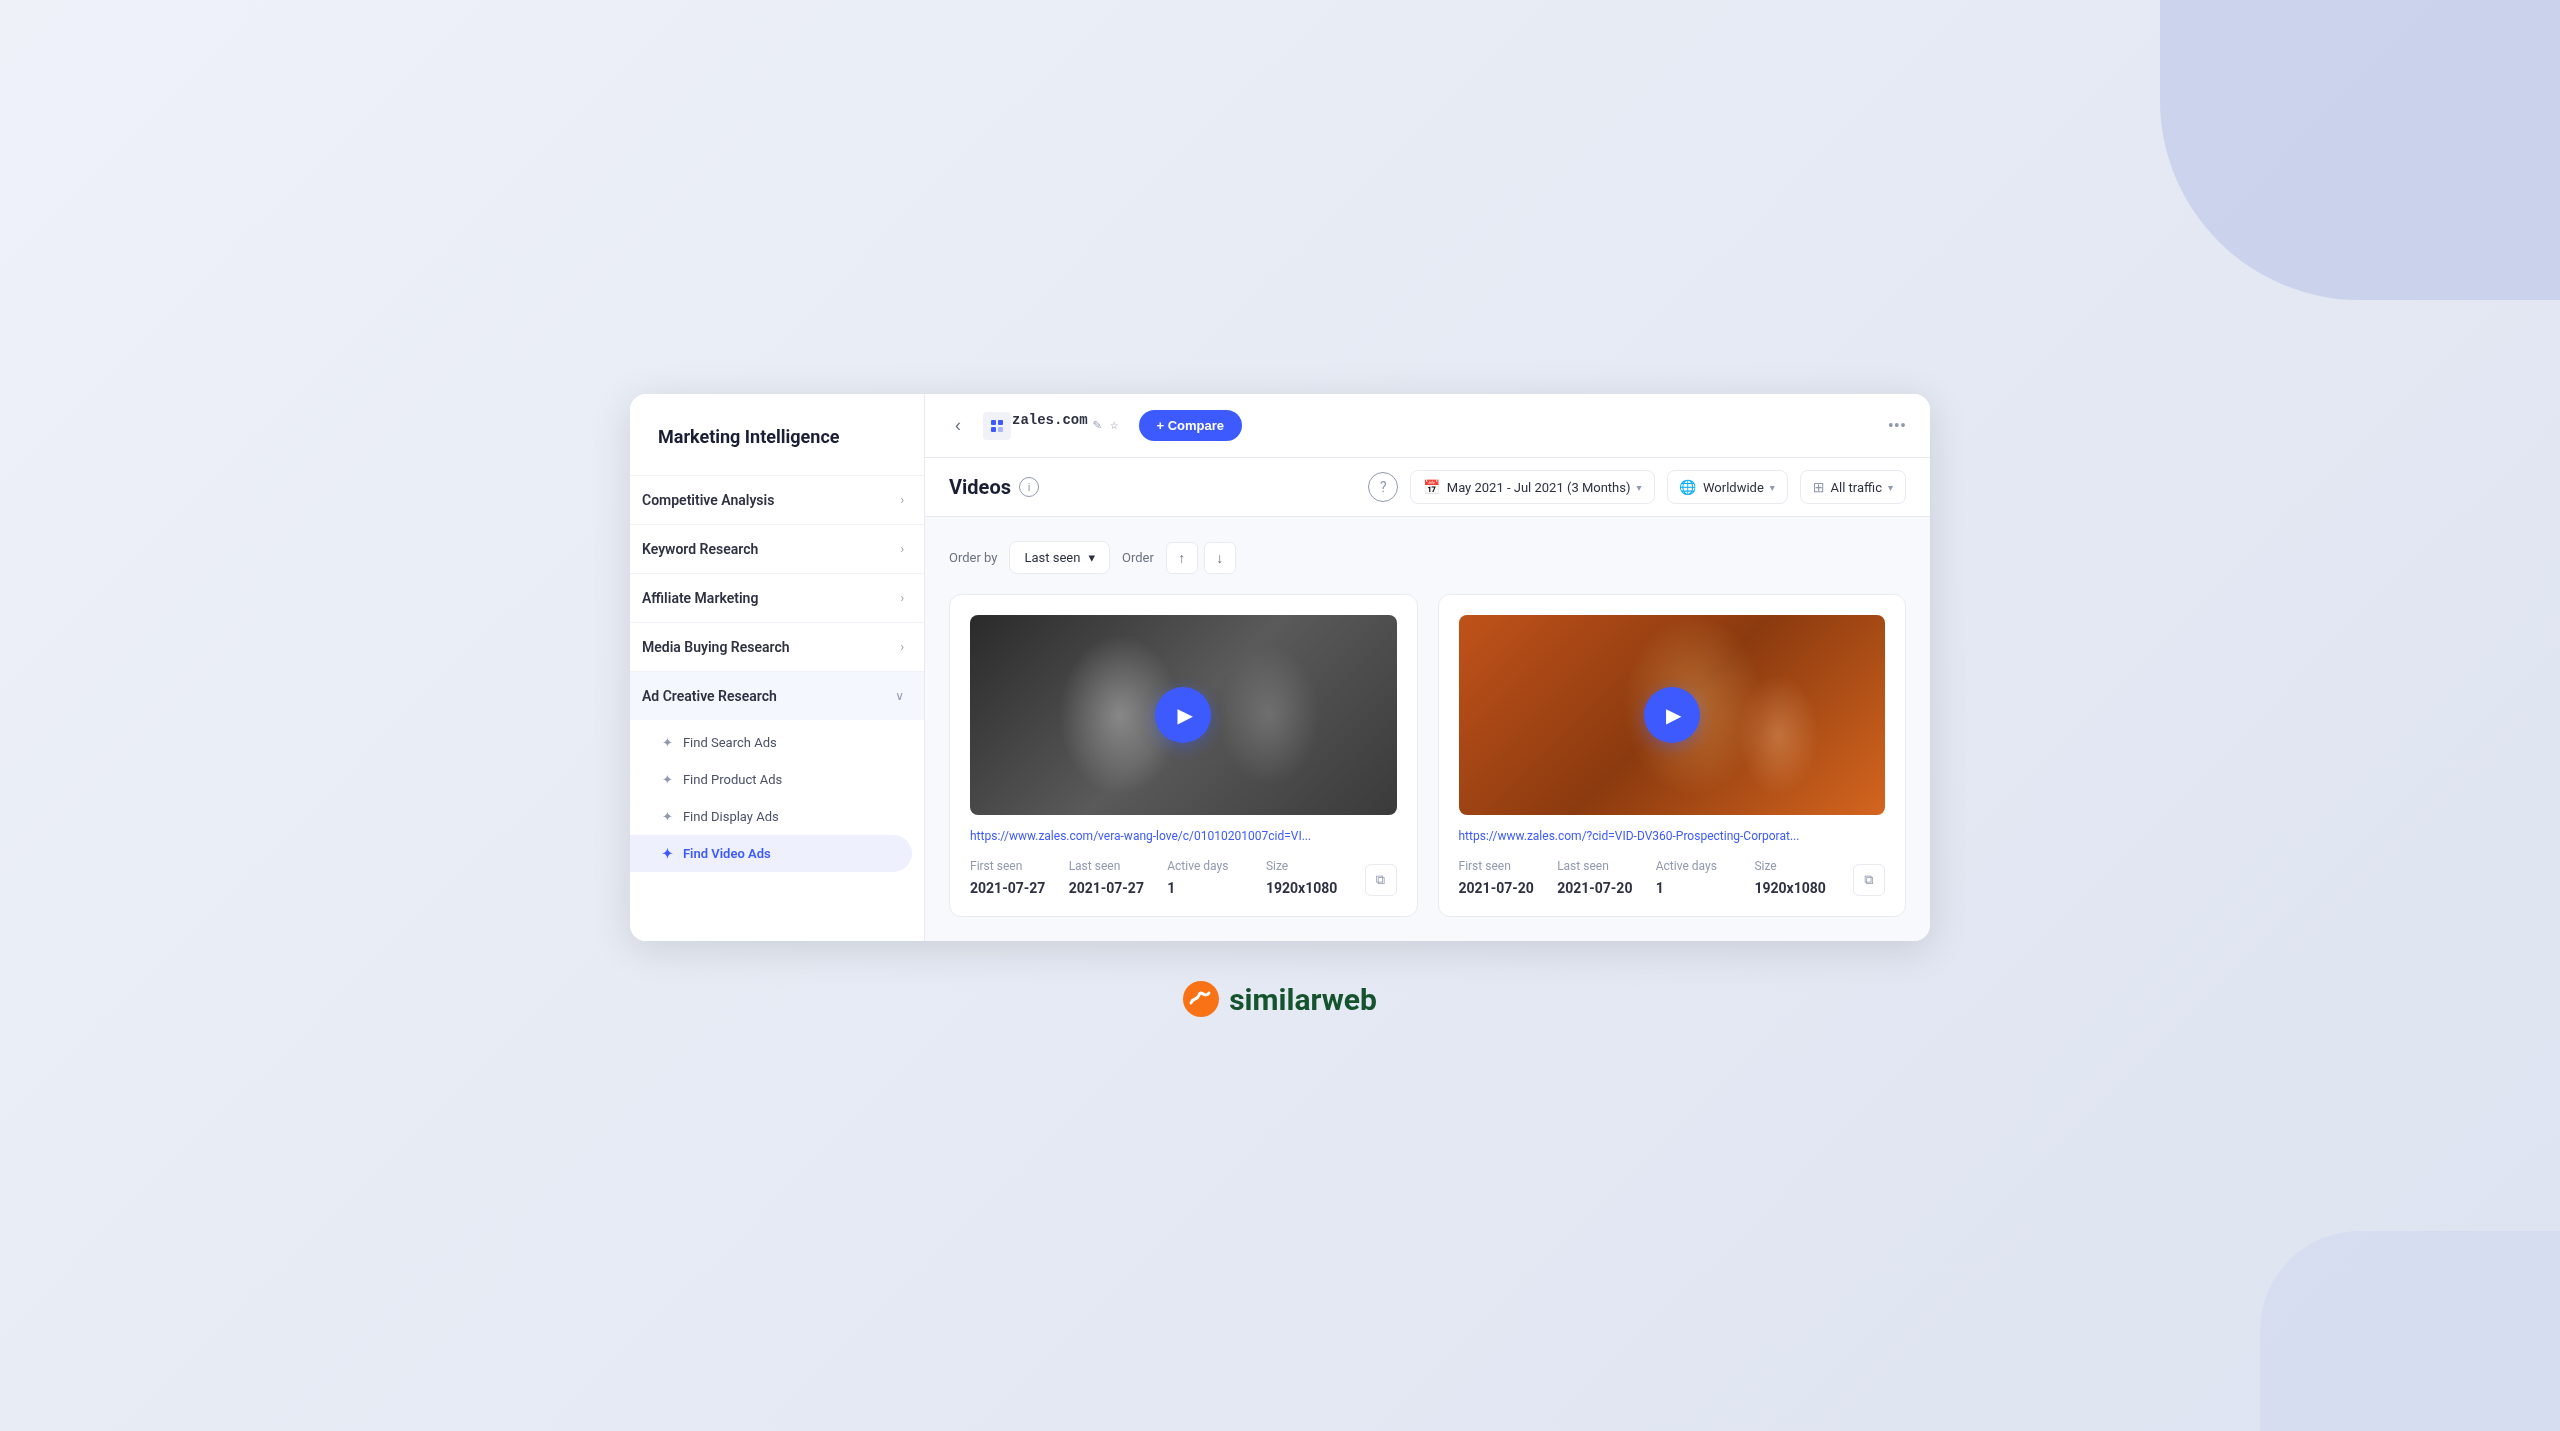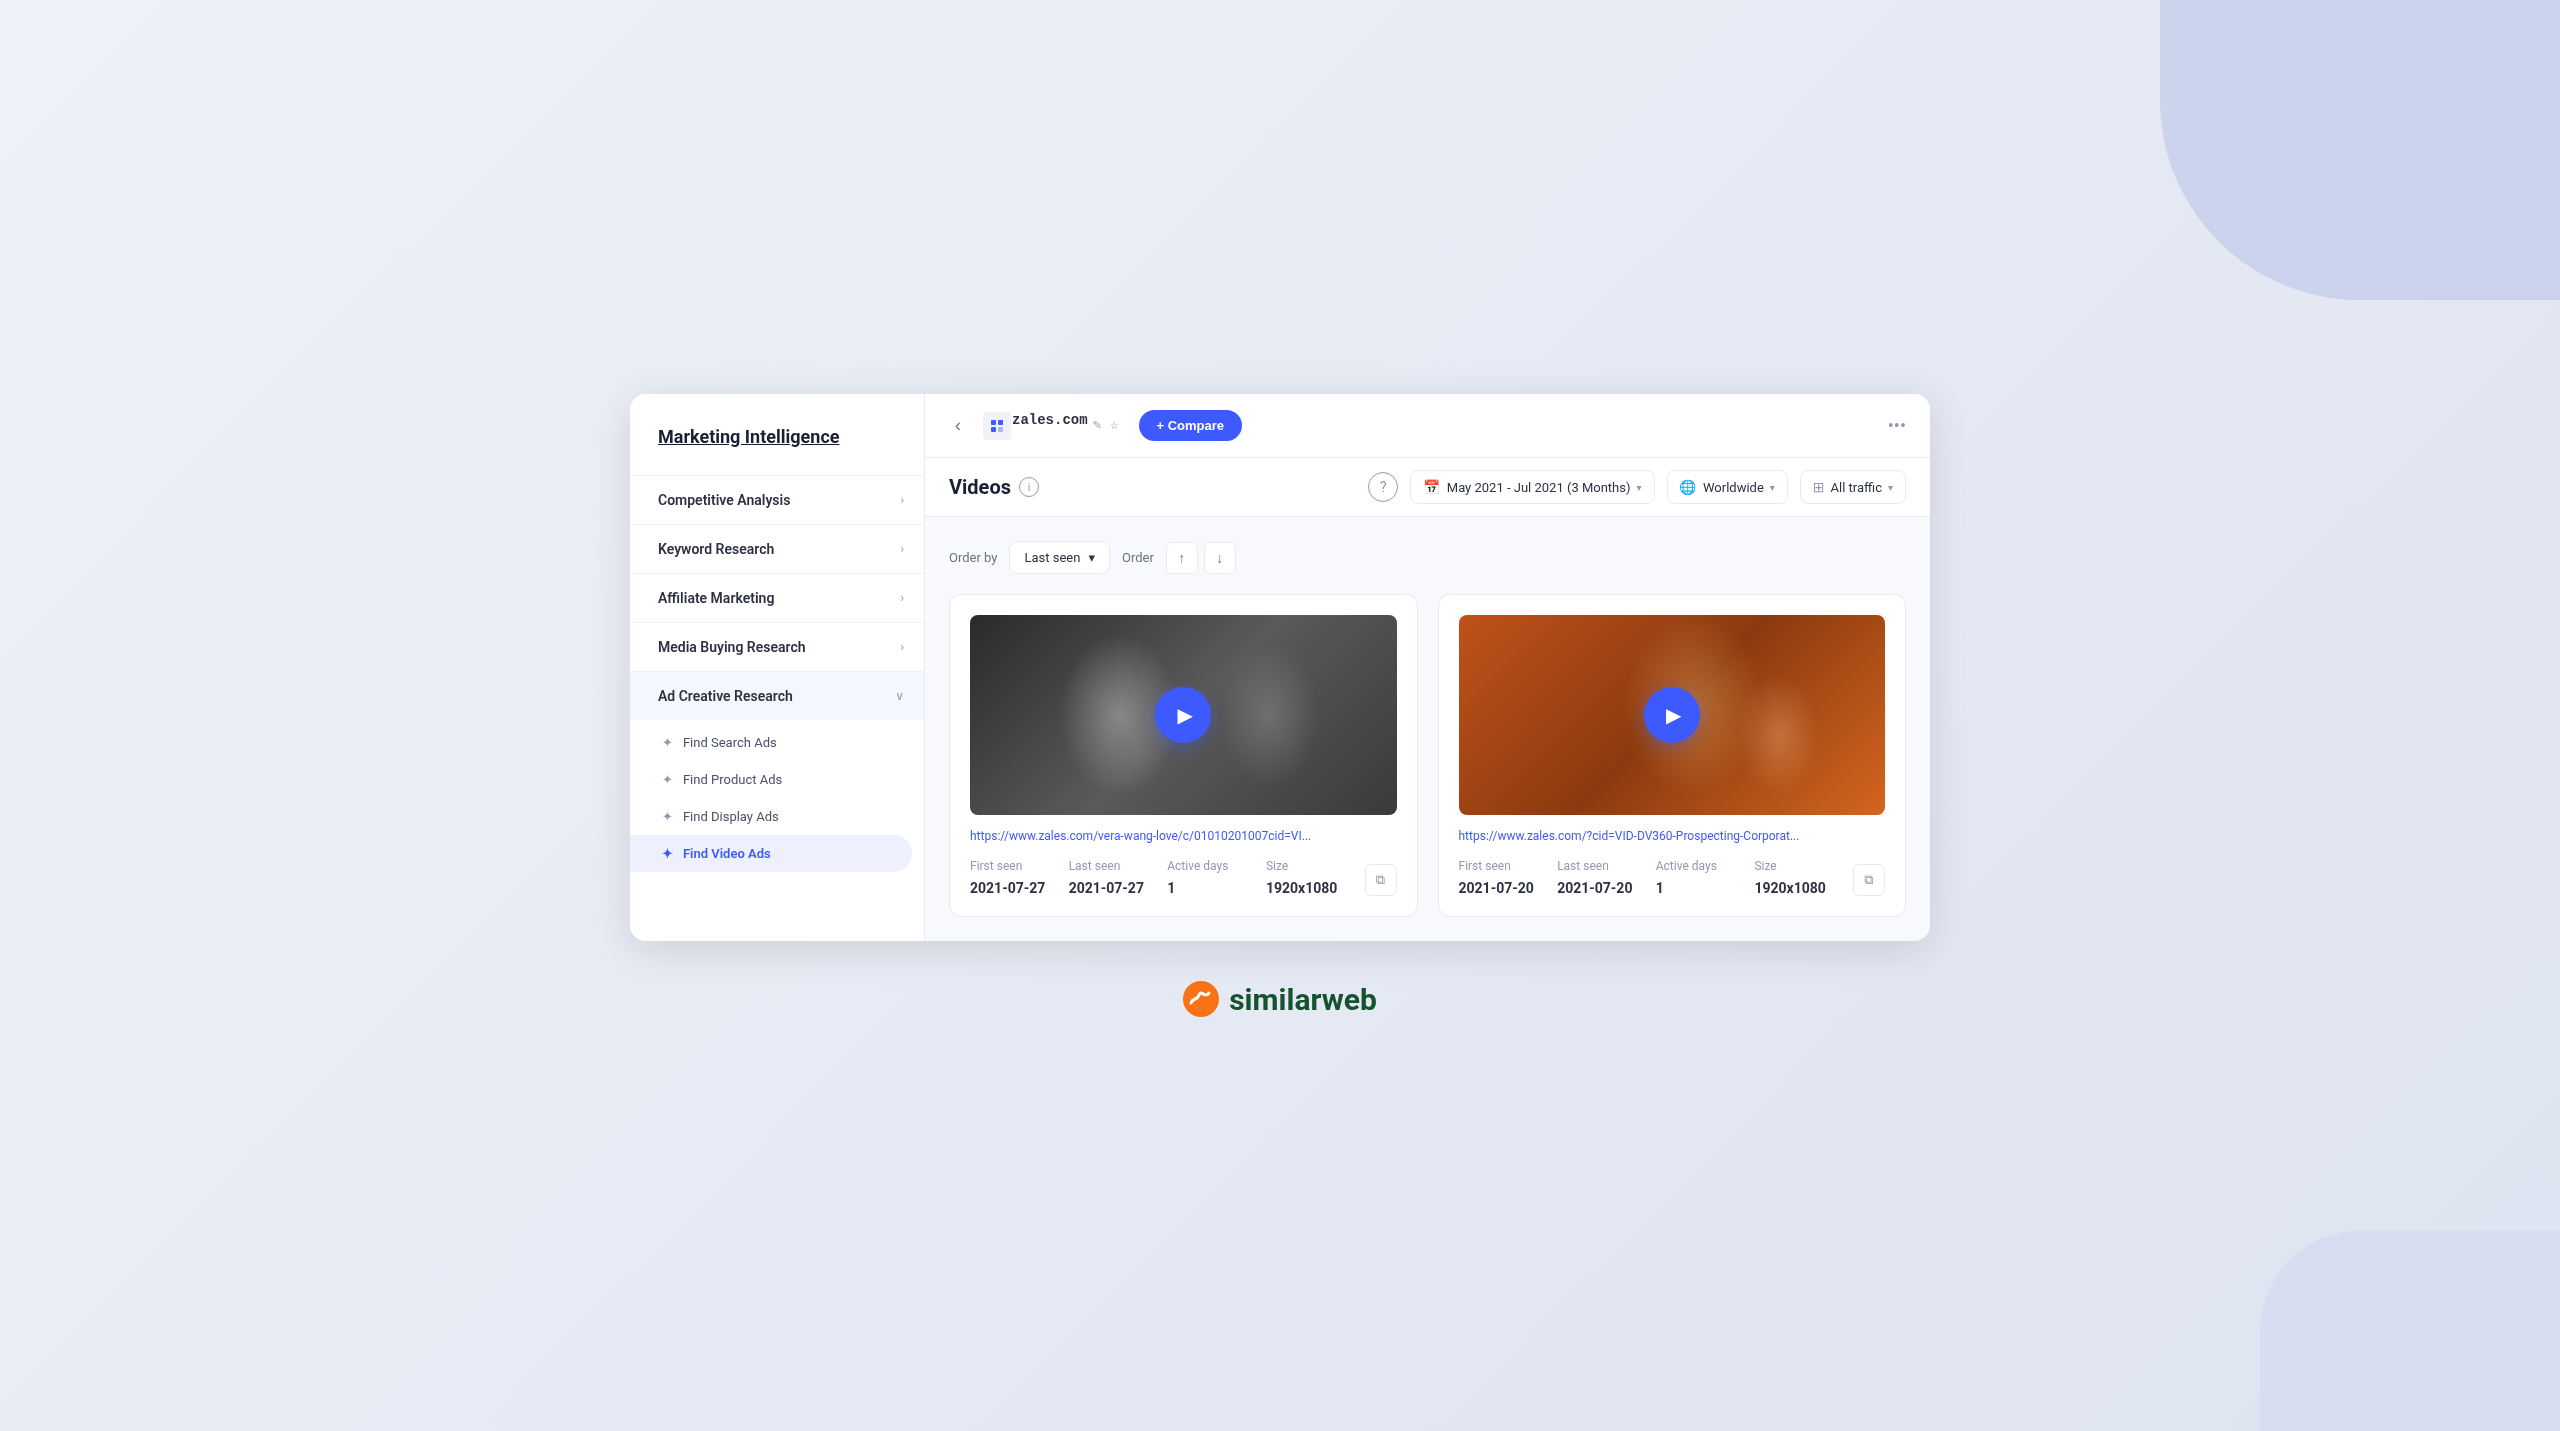--- a/index.html
+++ b/index.html
@@ -44,28 +44,27 @@
       background: #fff;
       border-right: 1px solid #e8eaf0;
       padding: 32px 0 32px 0;
     }
 
     .sidebar-title {
       font-size: 18px;
       font-weight: 700;
       color: #1a1f36;
       padding: 0 28px 28px 28px;
-      text-decoration: underline;
     }
 
     .sidebar-nav-item {
       display: flex;
       align-items: center;
       justify-content: space-between;
-      padding: 16px 20px 16px 28px;
+      padding: 16px 20px 16px 12px;
       cursor: pointer;
       border-top: 1px solid #f0f2f7;
     }
     .sidebar-nav-item:last-child { border-bottom: 1px solid #f0f2f7; }
 
     .sidebar-nav-item-label {
       font-size: 14px;
       font-weight: 600;
       color: #2d3142;
     }

